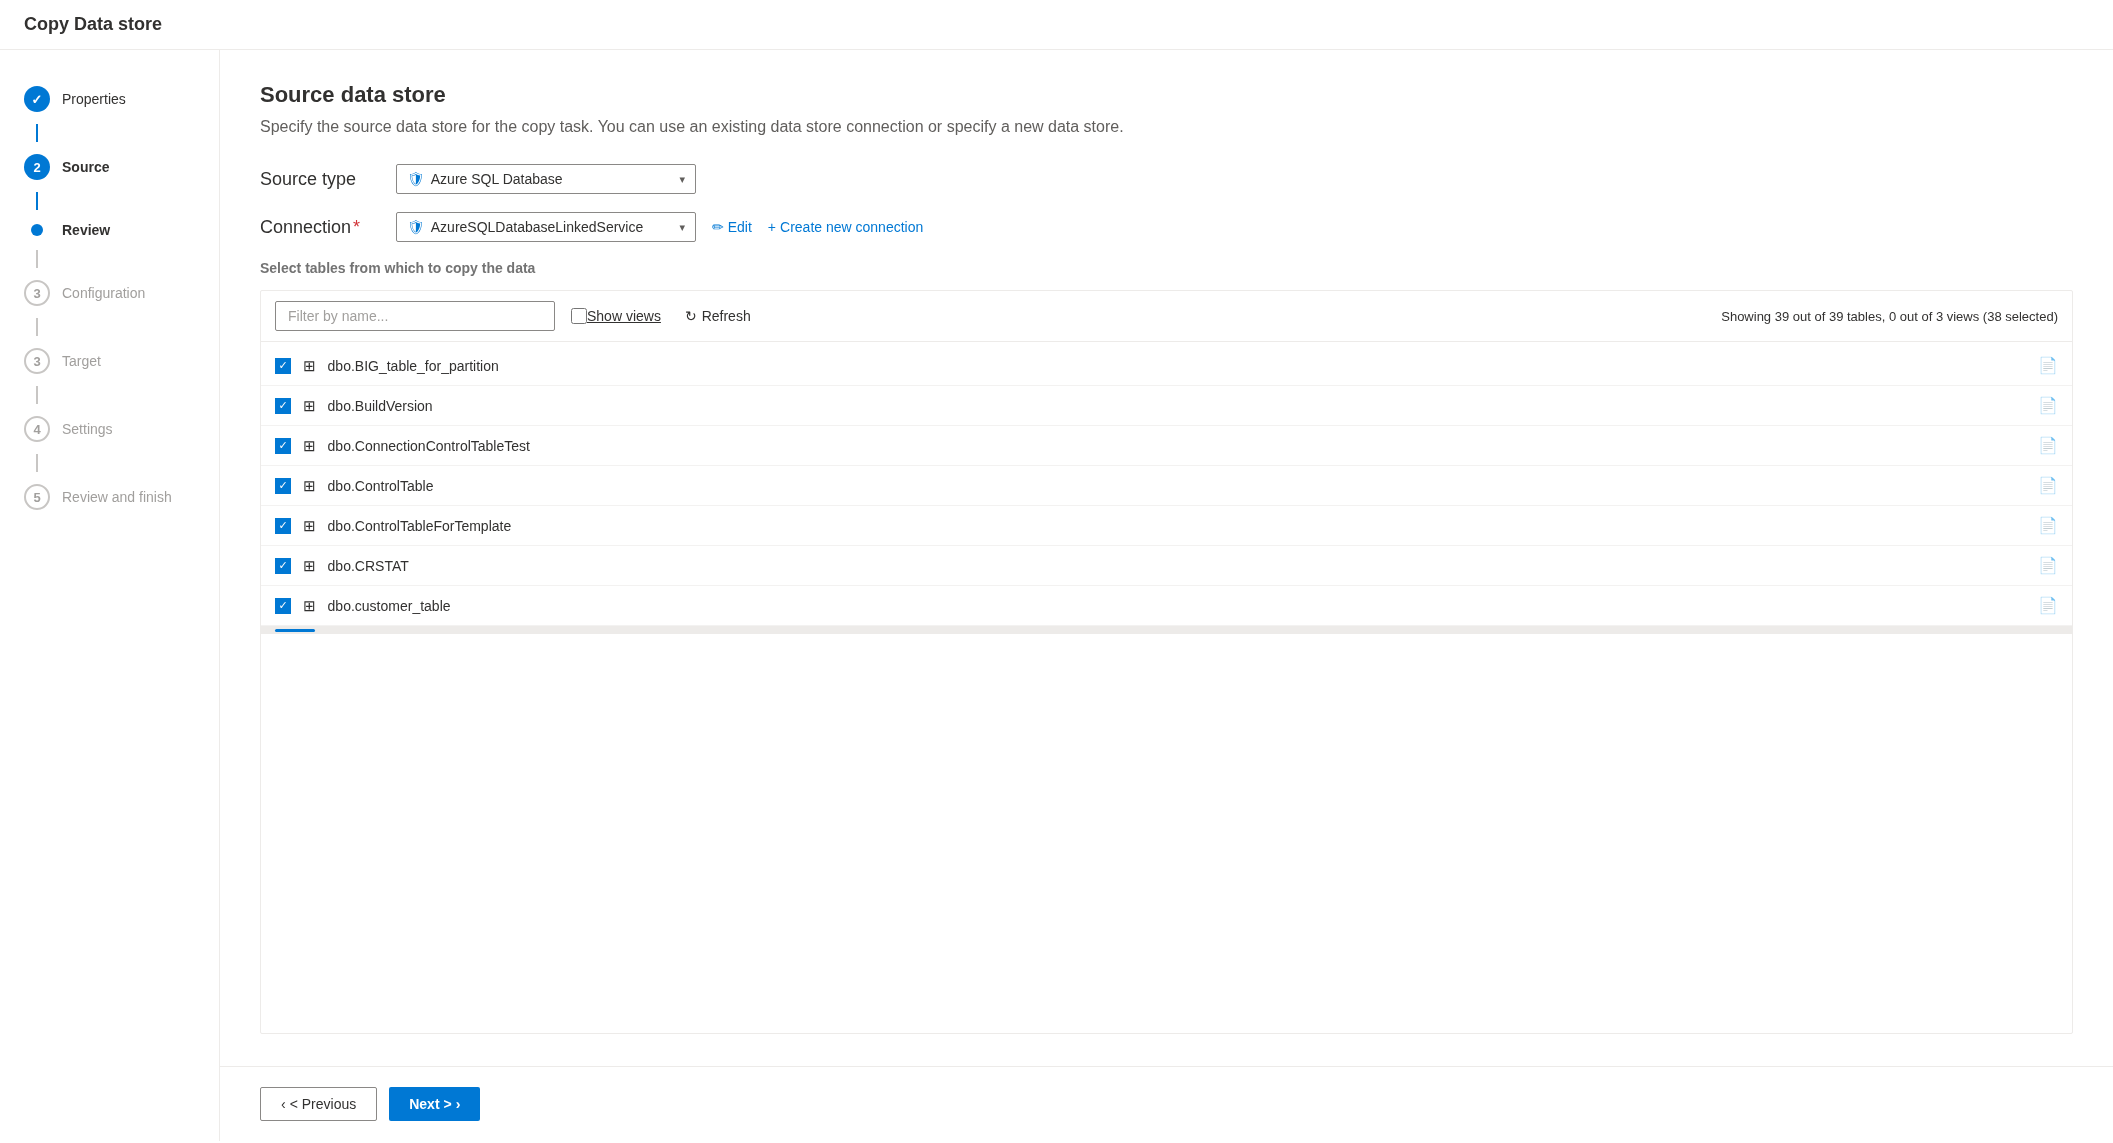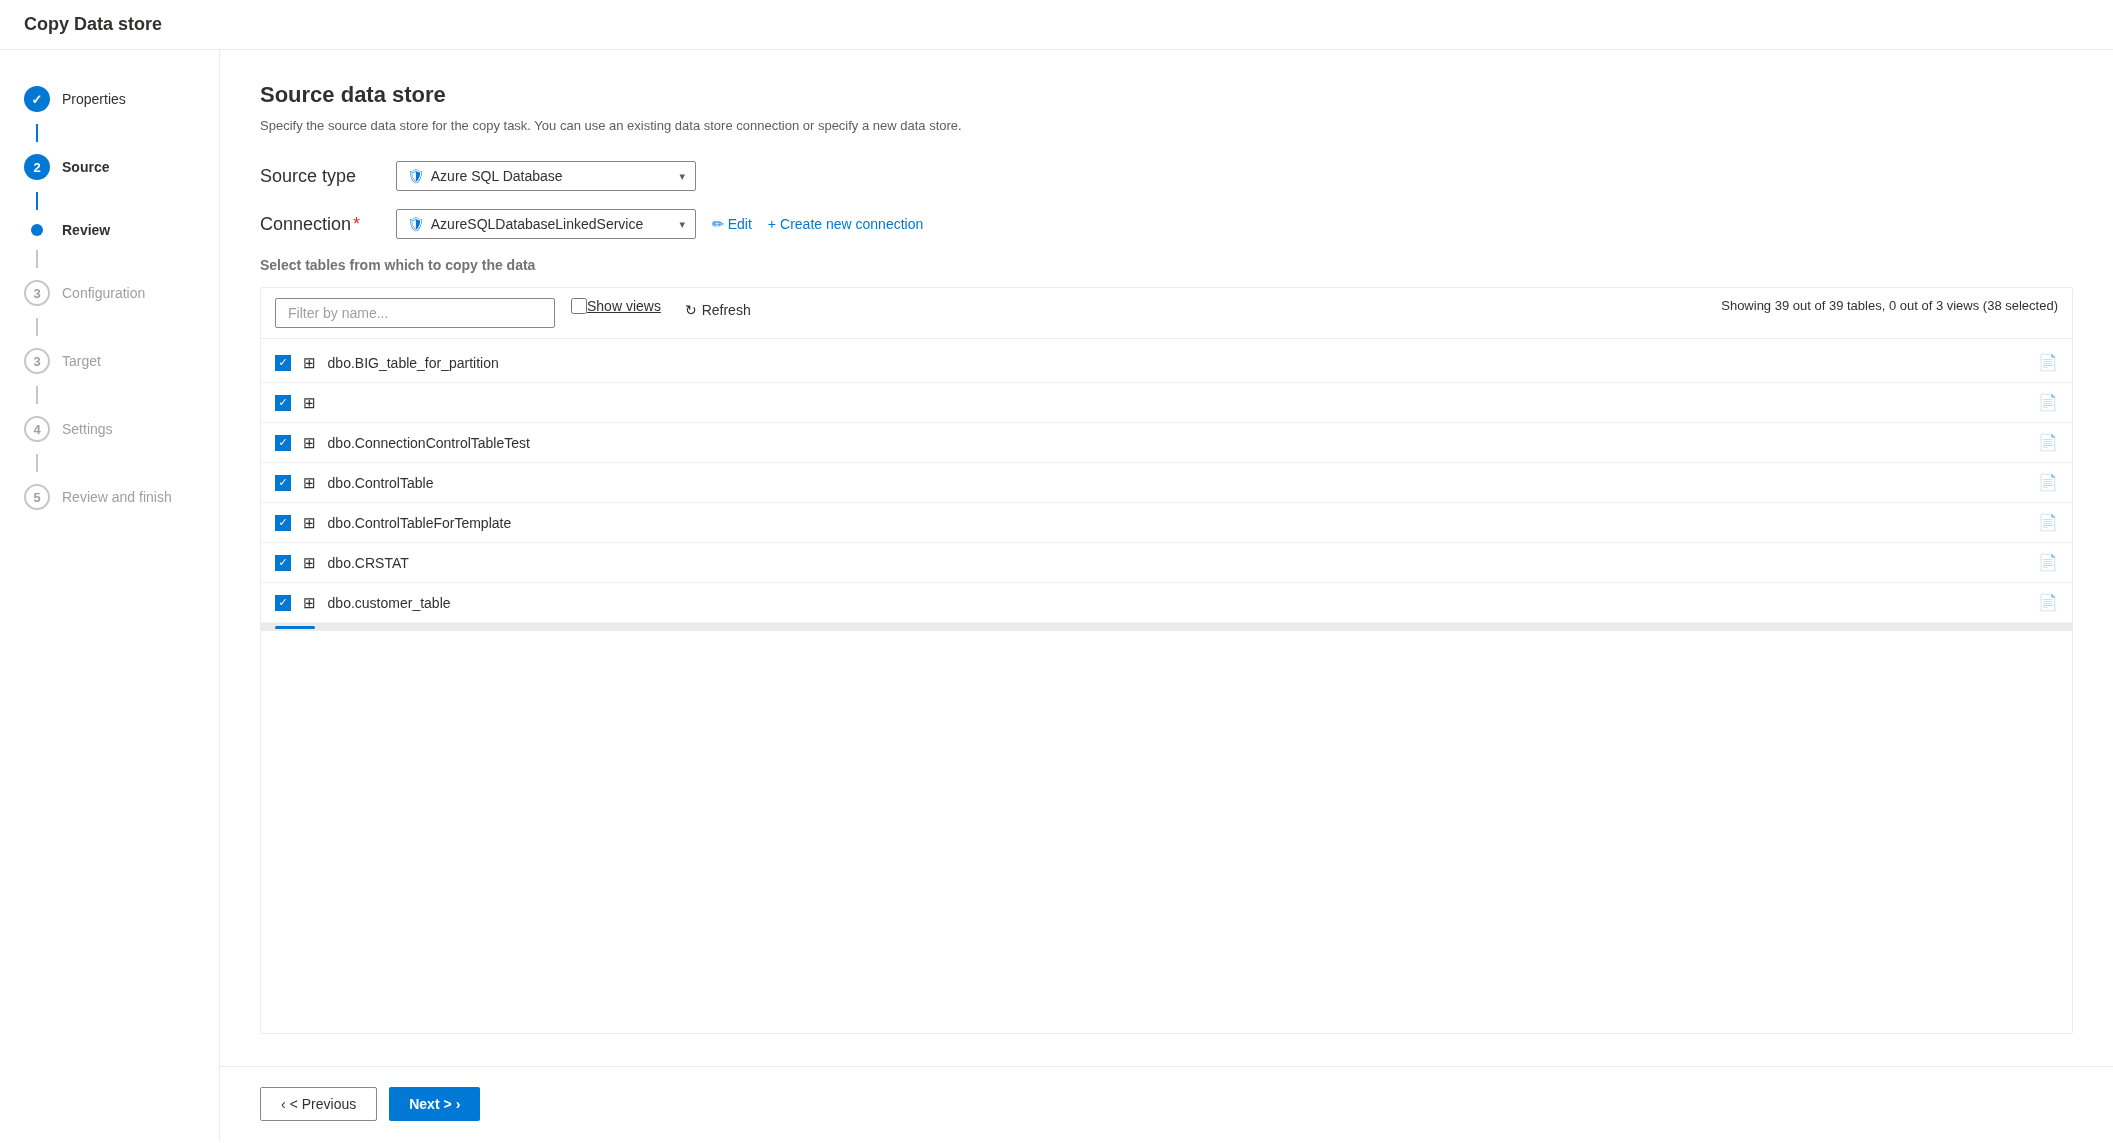--- a/index.html
+++ b/index.html
@@ -103,21 +103,21 @@
     }
 
     .page-title {
       font-size: 22px;
       font-weight: 600;
       margin-bottom: 10px;
       color: #323130;
     }
 
     .page-description {
-      font-size: 13px;
+      font-size: 16px;
       color: #605e5c;
       margin-bottom: 28px;
     }
 
     .form-row {
       display: flex;
       align-items: center;
       margin-bottom: 18px;
       gap: 16px;
     }
@@ -190,21 +190,21 @@
       border: 1px solid #edebe9;
       border-radius: 2px;
       flex: 1;
       display: flex;
       flex-direction: column;
       overflow: hidden;
     }
 
     .table-toolbar {
       display: flex;
-      align-items: flex-start;
+      align-items: center;
       padding: 10px 14px;
       border-bottom: 1px solid #edebe9;
       gap: 16px;
     }
 
     .filter-input {
       border: 1px solid #8a8886;
       border-radius: 2px;
       padding: 6px 12px;
       font-size: 14px;
@@ -472,20 +472,21 @@
           <div class="table-row">
             <div class="blue-checkbox">✓</div>
             <span style="color:#323130; font-size:15px;">⊞</span>
             <span class="table-name">dbo.BIG_table_for_partition</span>
             <span class="doc-icon-btn">📄</span>
           </div>
 
           <div class="table-row">
             <div class="blue-checkbox">✓</div>
             <span style="color:#323130; font-size:15px;">⊞</span>
+            <span class="table-name">dbo.BuildVersion</span>
             <span class="doc-icon-btn">📄</span>
           </div>
 
           <div class="table-row">
             <div class="blue-checkbox">✓</div>
             <span style="color:#323130; font-size:15px;">⊞</span>
             <span class="table-name">dbo.ConnectionControlTableTest</span>
             <span class="doc-icon-btn">📄</span>
           </div>
 

